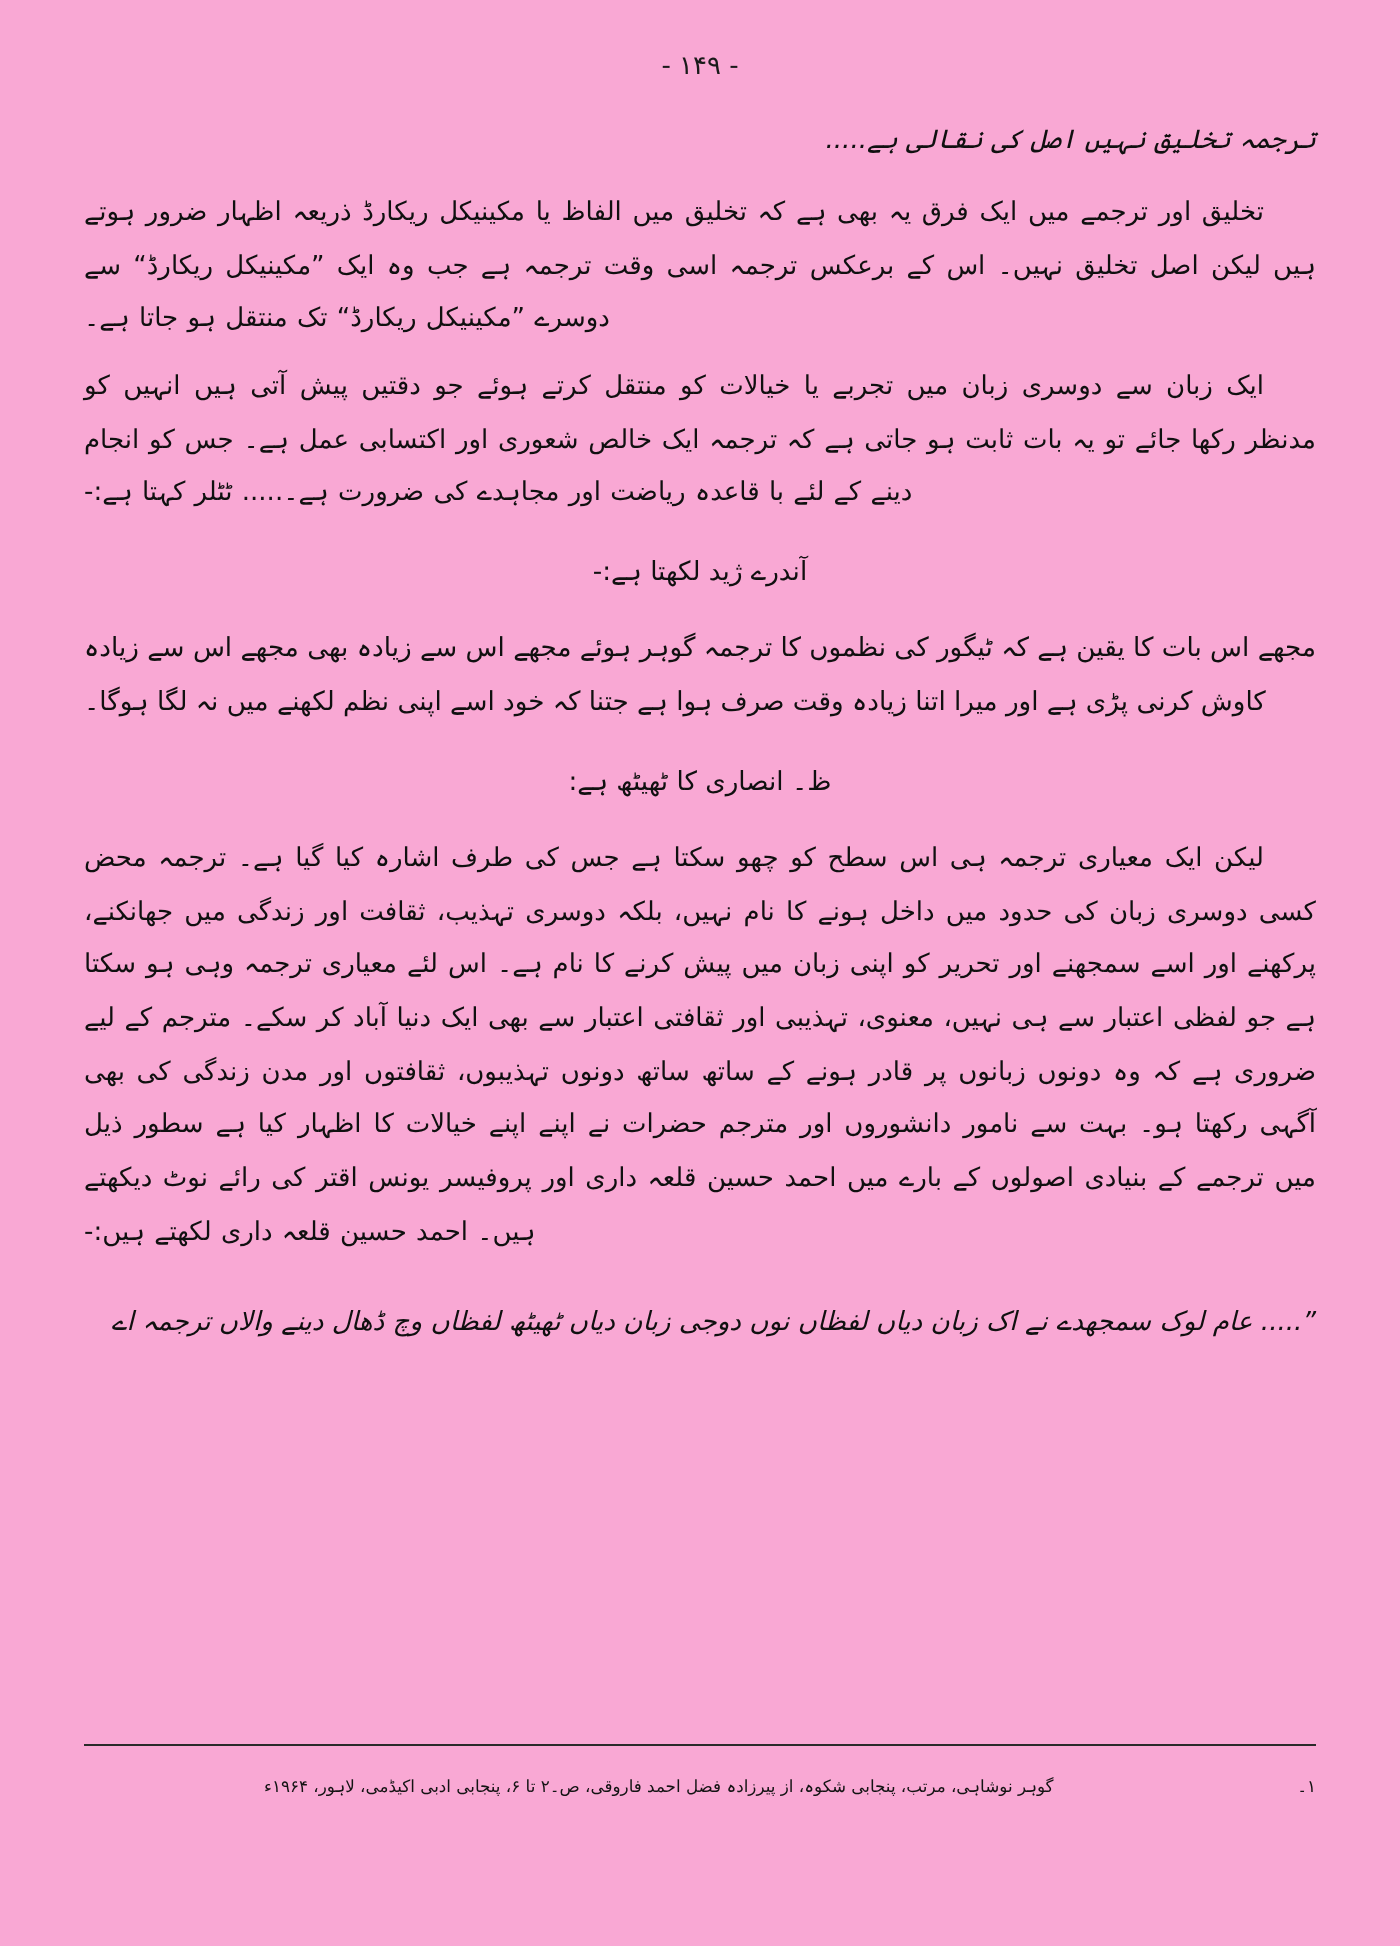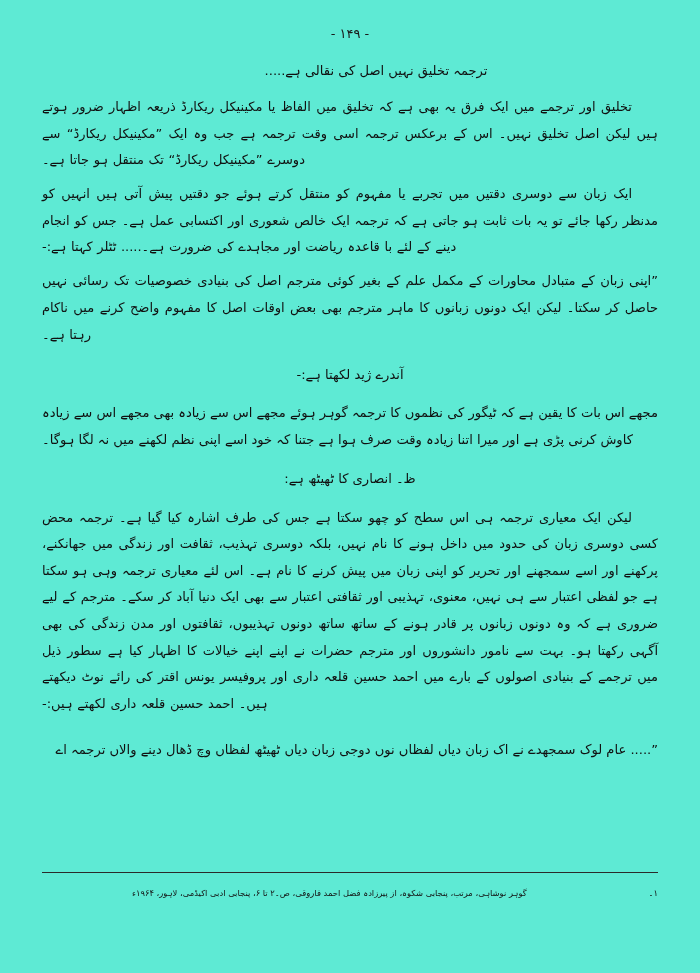--- a/index.html
+++ b/index.html
@@ -8,21 +8,21 @@
     padding: 0;
     background: #ffffff;
   }
   body {
     font-family: "DejaVu Sans", sans-serif;
   }
   .page {
     position: relative;
     width: 700px;
     height: 973px;
-    background: #5eead4;
+    background: #f9a8d4;
     margin: 0 auto;
     overflow: hidden;
     box-sizing: border-box;
   }
   .page-number {
     position: absolute;
     top: 26px;
     left: 0;
     right: 0;
     text-align: center;
@@ -64,30 +64,32 @@
     font-size: 13.1px;
     line-height: 2.0;
     margin: 0 0 6px 0;
     text-align: center;
     direction: rtl;
   }
   .tagline {
     font-size: 13.1px;
     line-height: 2.0;
     margin: 0 0 10px 0;
-    text-align: center;
+    text-align: right;
     padding-left: 52px;
     direction: rtl;
+    font-style: italic;
   }
   .lastquote {
     font-size: 13.1px;
     line-height: 2.0;
     margin: 0;
     text-align: right;
     direction: rtl;
+    font-style: italic;
   }
   .spacer-sm { height: 6px; }
   .spacer-md { height: 12px; }
   .footnote-rule {
     position: absolute;
     left: 42px;
     right: 42px;
     top: 872px;
     height: 0;
     border: none;
@@ -130,23 +132,22 @@
 <div class="page">
 
   <div class="page-number">- ۱۴۹ -</div>
 
   <div class="content">
 
     <div class="tagline">ترجمہ تخلیق نہیں اصل کی نقالی ہے.....</div>
 
     <p class="para first-line-indent">تخلیق اور ترجمے میں ایک فرق یہ بھی ہے کہ تخلیق میں الفاظ یا مکینیکل ریکارڈ ذریعہ اظہار ضرور ہوتے ہیں لیکن اصل تخلیق نہیں۔ اس کے برعکس ترجمہ اسی وقت ترجمہ ہے جب وہ ایک ”مکینیکل ریکارڈ“ سے دوسرے ”مکینیکل ریکارڈ“ تک منتقل ہو جاتا ہے۔</p>
 
-    <p class="para first-line-indent">ایک زبان سے دوسری دقتیں میں تجربے یا مفہوم کو منتقل کرتے ہوئے جو دقتیں پیش آتی ہیں انہیں کو مدنظر رکھا جائے تو یہ بات ثابت ہو جاتی ہے کہ ترجمہ ایک خالص شعوری اور اکتسابی عمل ہے۔ جس کو انجام دینے کے لئے با قاعدہ ریاضت اور مجاہدے کی ضرورت ہے۔..... ٹٹلر کہتا ہے:-</p>
+    <p class="para first-line-indent">ایک زبان سے دوسری زبان میں تجربے یا خیالات کو منتقل کرتے ہوئے جو دقتیں پیش آتی ہیں انہیں کو مدنظر رکھا جائے تو یہ بات ثابت ہو جاتی ہے کہ ترجمہ ایک خالص شعوری اور اکتسابی عمل ہے۔ جس کو انجام دینے کے لئے با قاعدہ ریاضت اور مجاہدے کی ضرورت ہے۔..... ٹٹلر کہتا ہے:-</p>
 
-    <p class="quote">”اپنی زبان کے متبادل محاورات کے مکمل علم کے بغیر کوئی مترجم اصل کی بنیادی خصوصیات تک رسائی نہیں حاصل کر سکتا۔ لیکن ایک دونوں زبانوں کا ماہر مترجم بھی بعض اوقات اصل کا مفہوم واضح کرنے میں ناکام رہتا ہے۔</p>
 
     <div class="spacer-sm"></div>
 
     <div class="attrib">آندرے ژید لکھتا ہے:-</div>
 
     <div class="spacer-sm"></div>
 
     <p class="quote">مجھے اس بات کا یقین ہے کہ ٹیگور کی نظموں کا ترجمہ گوہر ہوئے مجھے اس سے زیادہ بھی مجھے اس سے زیادہ کاوش کرنی پڑی ہے اور میرا اتنا زیادہ وقت صرف ہوا ہے جتنا کہ خود اسے اپنی نظم لکھنے میں نہ لگا ہوگا۔</p>
 
     <div class="spacer-sm"></div>

